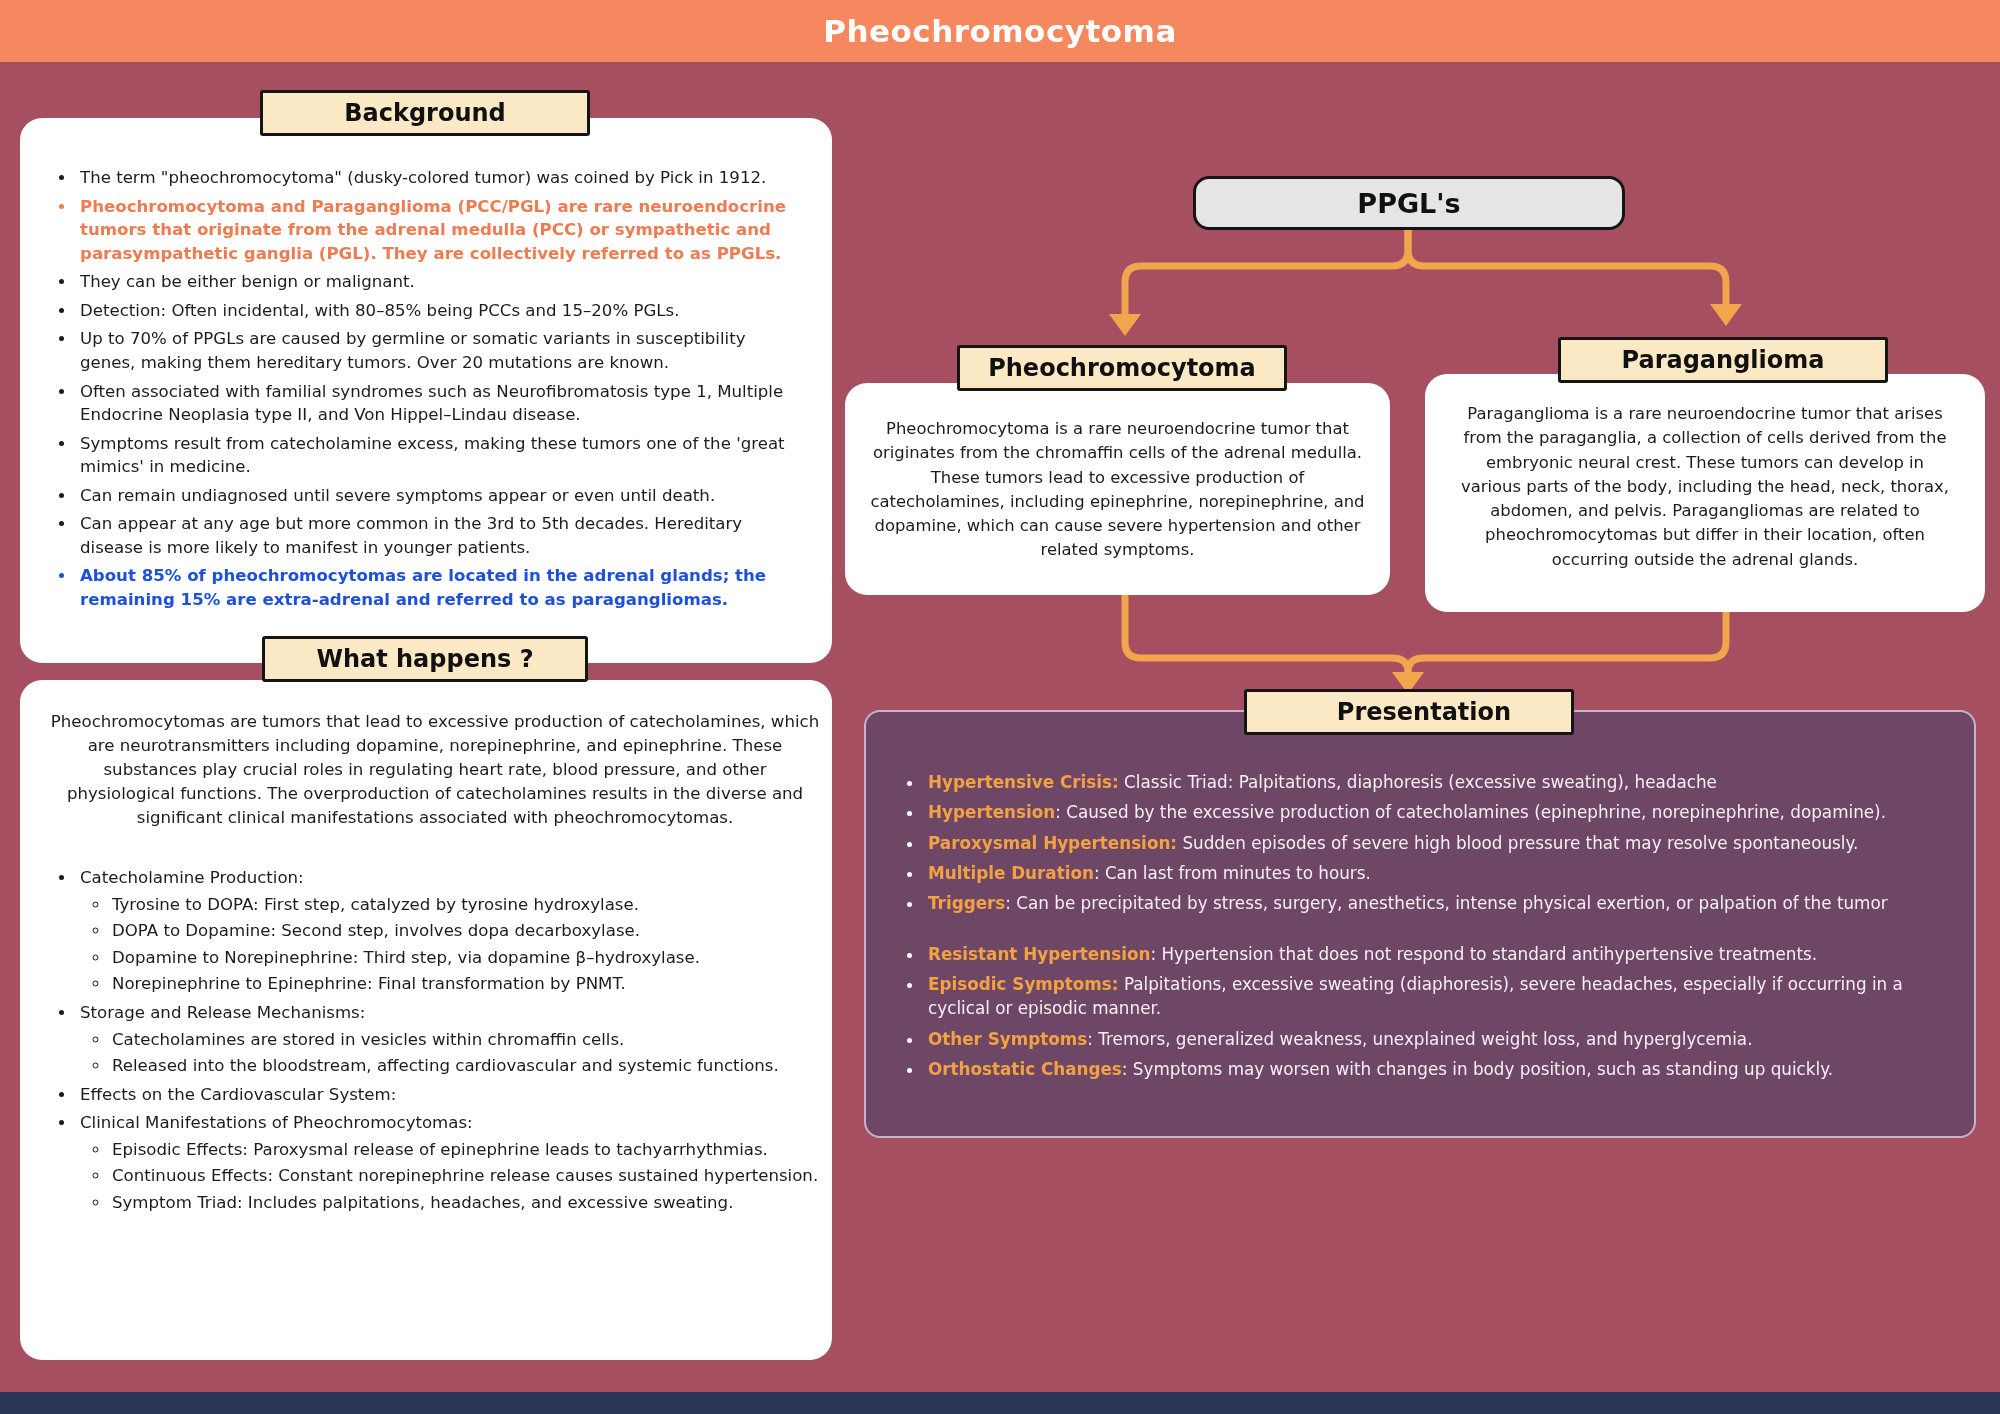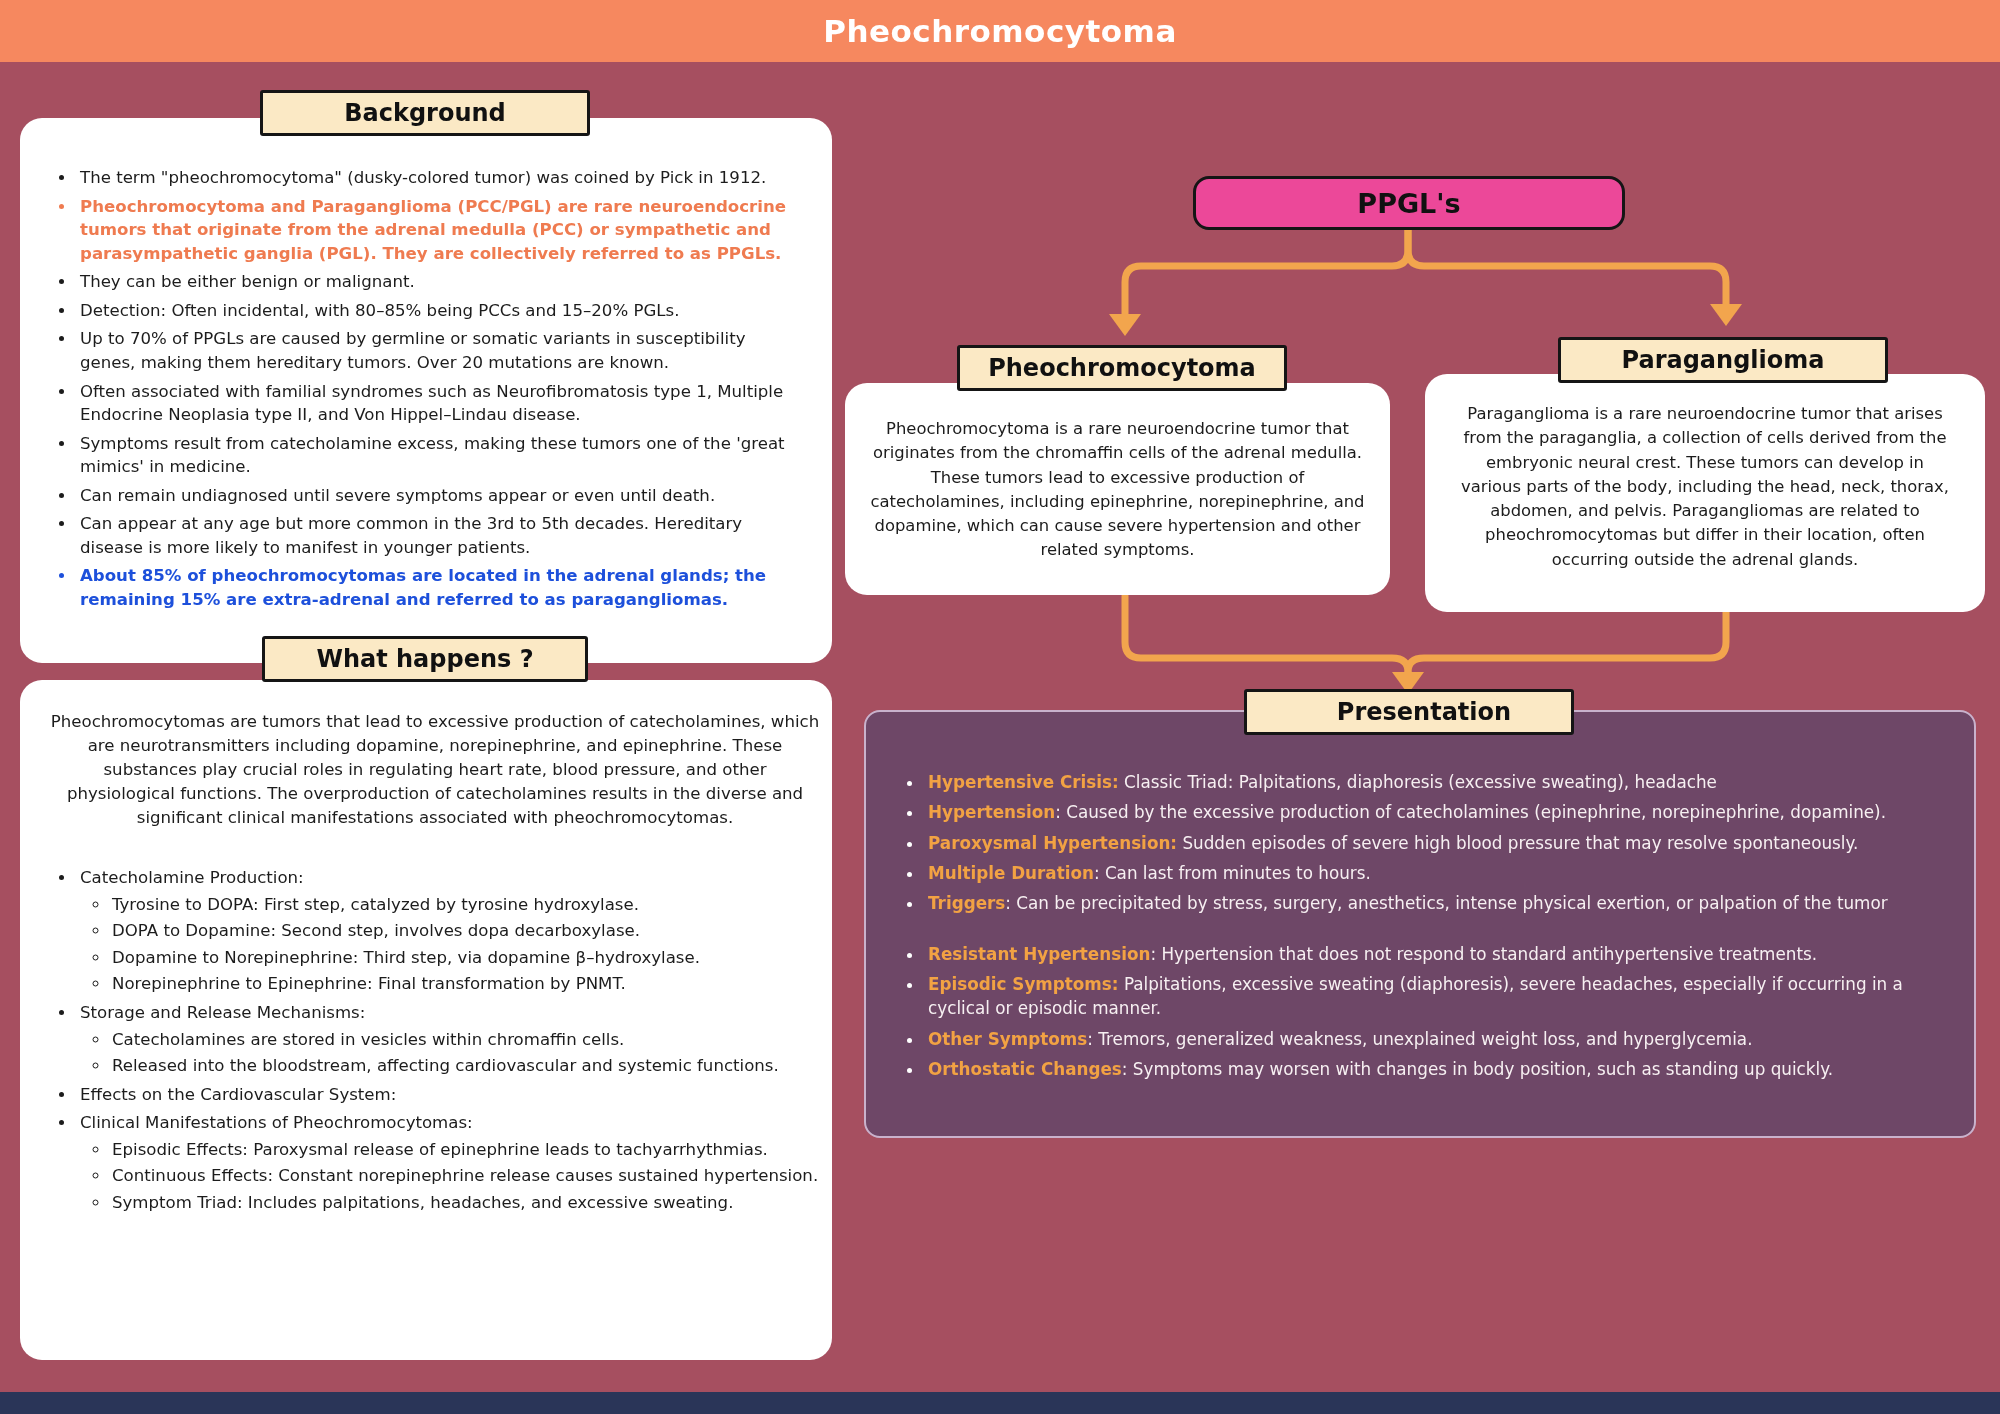--- a/index.html
+++ b/index.html
@@ -37,21 +37,21 @@
   .bullets > li { margin-bottom:5px; padding-left:4px; }
   .sub { list-style:circle outside; padding-left:30px; margin-top:3px; }
   .sub > li { margin-bottom:3px; padding-left:2px; }
 
   .orange-bold { color:#EF7B50; font-weight:700; }
   .blue-bold   { color:#1D50DB; font-weight:700; }
 
   .intro { text-align:center; font-size:16.6px; line-height:1.45; margin-bottom:36px; }
 
   
-  #ppgl-pill { left:1193px; top:176px; width:432px; height:54px; font-size:27px; border-radius:16px; background:#ec4899; }
+  #ppgl-pill { left:1193px; top:176px; width:432px; height:54px; font-size:27px; border-radius:16px; background:#e5e5e5; }
   #pheo-pill { left:957px;  top:345px; width:330px; height:46px; }
   #pheo-card { left:845px;  top:383px; width:545px; height:212px; padding:34px 24px 18px; }
   #para-pill { left:1558px; top:337px; width:330px; height:46px;text-align:center; }
   #para-card { left:1425px; top:374px; width:560px; height:238px; padding:28px 30px 18px; }
   .card-text { text-align:center; font-size:16.4px; line-height:1.48; }
 
   #pres-pill  { left:1244px; top:689px; width:330px; height:46px;padding-left:30px; }
   #pres-panel {
     position:absolute; left:864px; top:710px; width:1112px; height:428px;
     background:rgba(100,69,104,0.85); border:2px solid #C9B2CC; border-radius:16px;

